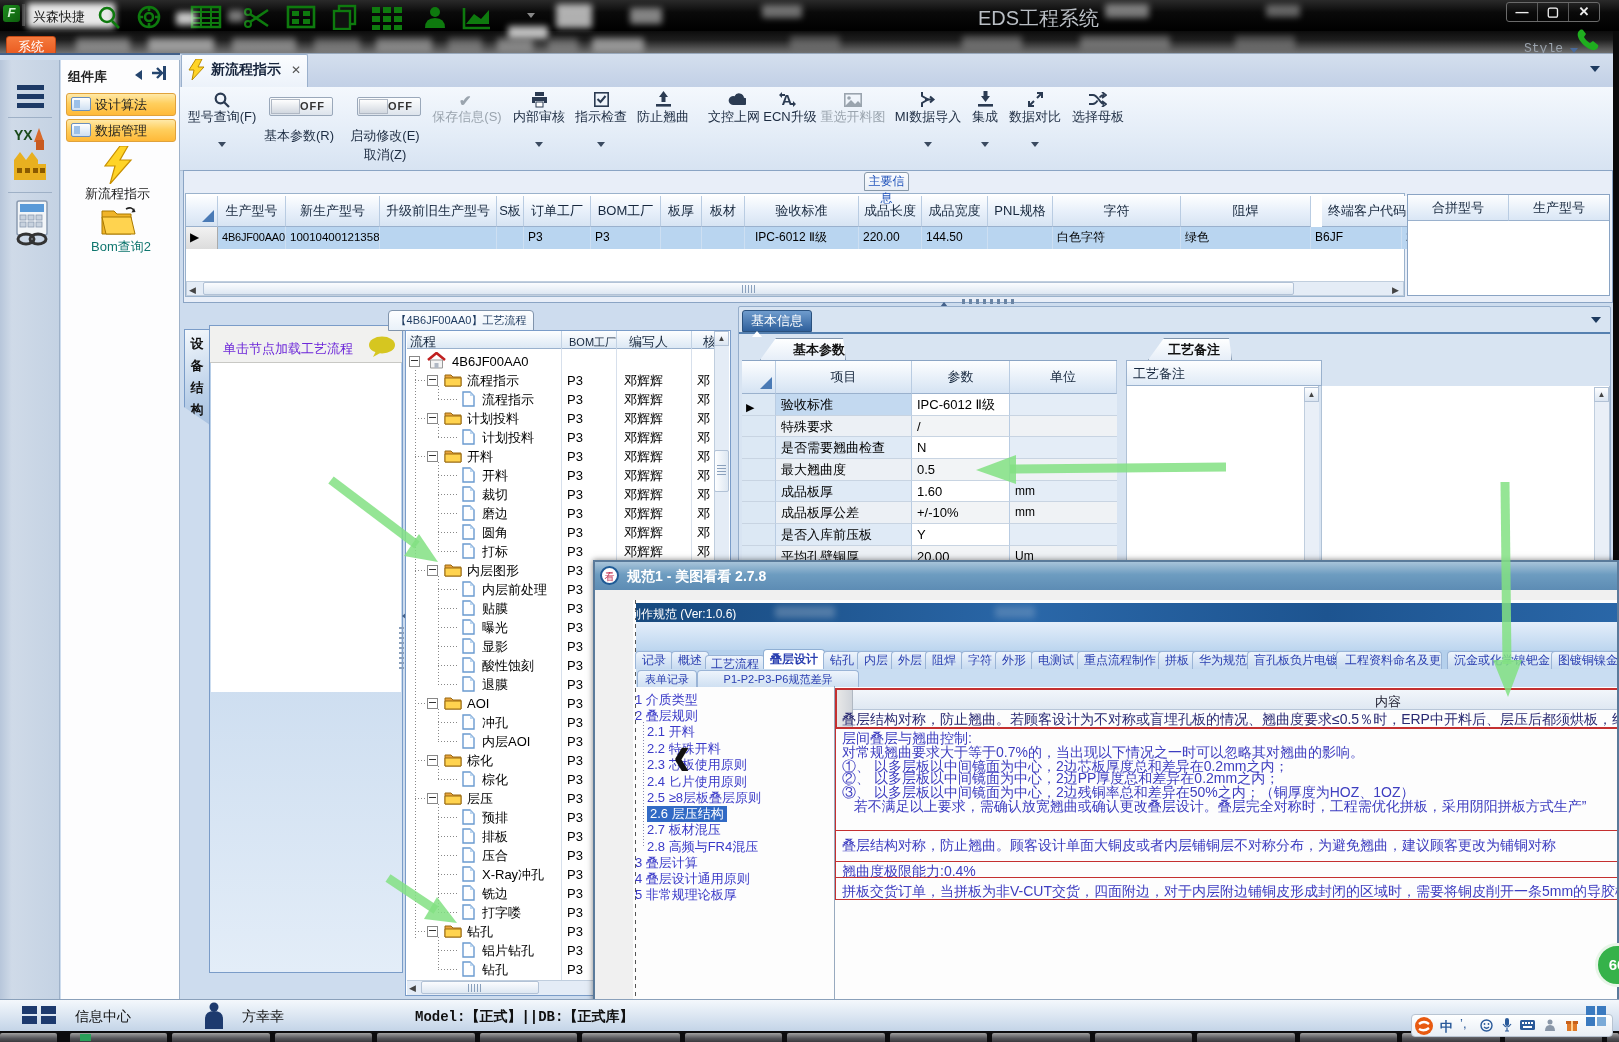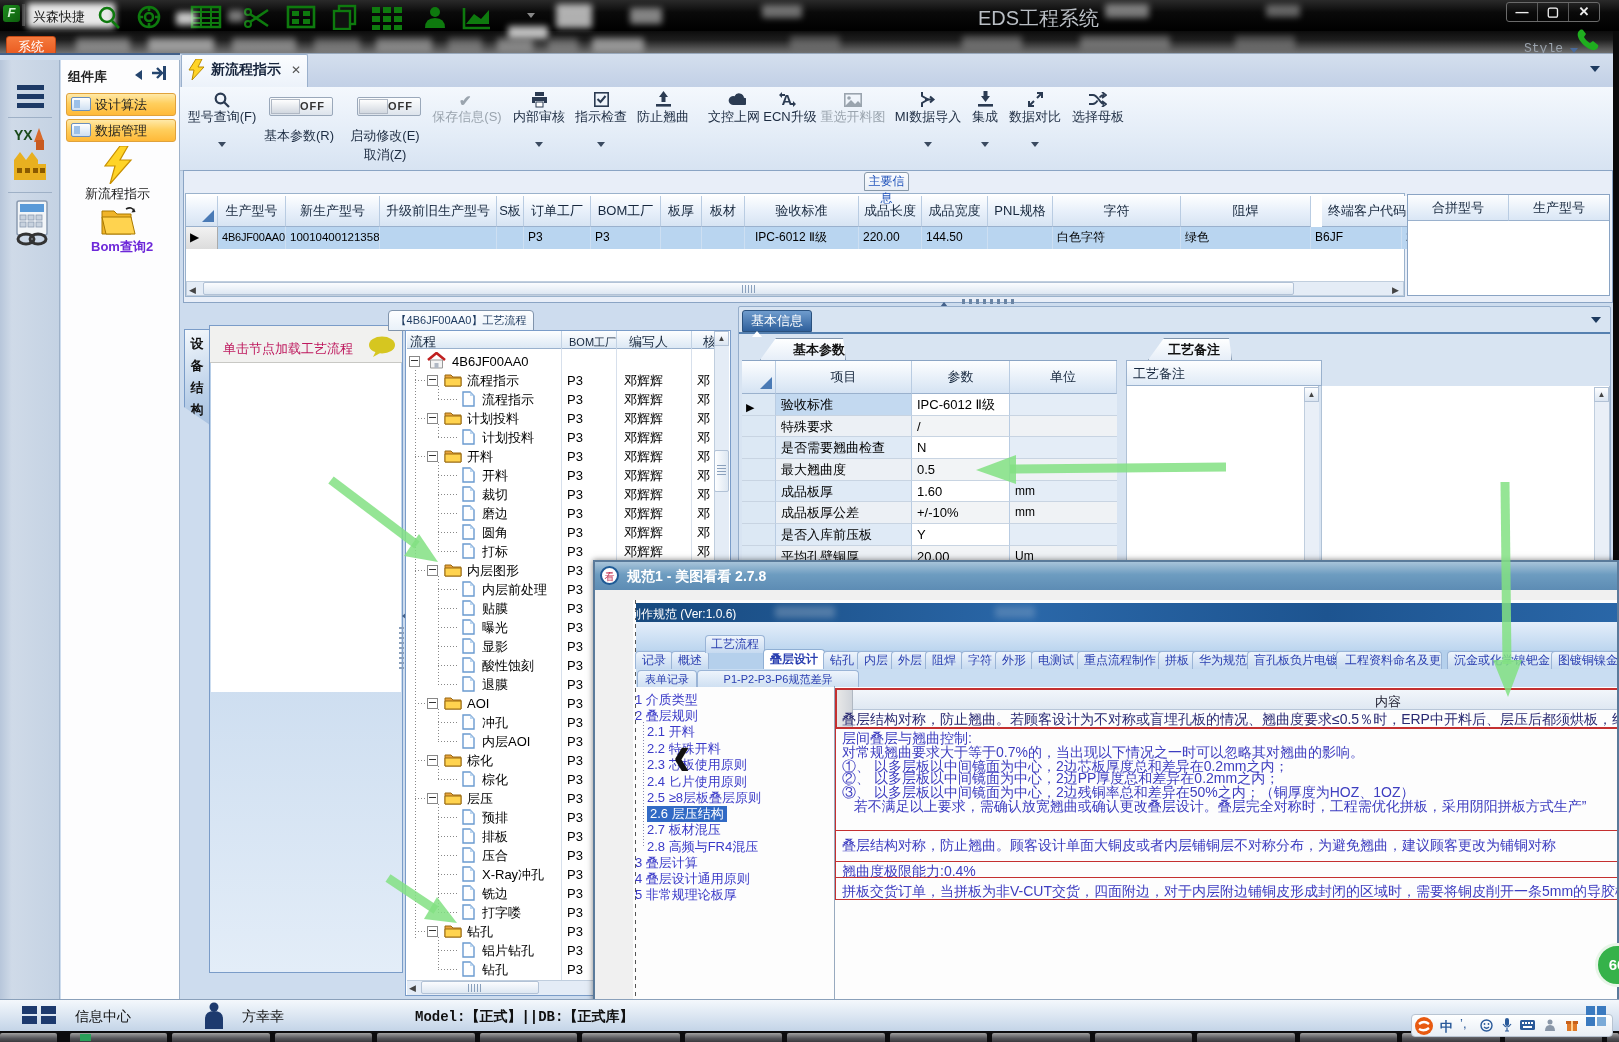--- a/index.html
+++ b/index.html
@@ -246,21 +246,21 @@
   <svg class="abs" style="left:103px;top:146px;" width="30" height="38" viewBox="0 0 30 38">
     <path d="M17 0 L2 20 h10 L7 38 L28 14 h-11 L25 0 z" fill="#ffd427" stroke="#c89000" stroke-width="1.2"></path>
   </svg>
   <div class="abs" style="left:85px;top:185px;font-size:13px;color:#222;">新流程指示</div>
   <svg class="abs" style="left:100px;top:205px;" width="40" height="32" viewBox="0 0 40 32">
     <path d="M2 6 h12 l3 3 h14 v20 h-29 z" fill="#f0b429" stroke="#a87800" stroke-width="1"></path>
     <path d="M2 12 h29 l4 17 h-29 z" fill="#ffd34f" stroke="#a87800" stroke-width="1"></path>
     <path d="M26 4 q6 -3 8 2" fill="none" stroke="#222" stroke-width="1.6"></path>
       <path d="M34 3 l1.5 4 l-4 0.5 z" fill="#222"></path>
   </svg>
-  <div class="abs" style="left:91px;top:238px;font-size:13px;color:#6d28d9;font-weight:bold;">Bom查询2</div>
+  <div class="abs" style="left:91px;top:238px;font-size:13px;color:#0f766e;">Bom查询2</div>
 
   <div id="tabstrip" class="abs"></div>
   <div class="abs" style="left:1590px;top:66px;width:0;height:0;border:5px solid transparent;border-top:6px solid #1d3a5f;"></div>
   <div id="ftab" class="abs"></div>
   <svg class="abs" style="left:188px;top:59px;" width="17" height="21" viewBox="0 0 17 21">
     <path d="M8 0 L1 11 h5 L4 21 L16 8 h-6 L14 0 z" fill="#ffd427" stroke="#b98a00" stroke-width="1"></path>
   </svg>
   <div class="abs" style="left:211px;top:61px;font-size:14px;font-weight:bold;color:#16243c;">新流程指示</div>
   <div class="abs" style="left:291px;top:63px;font-size:12px;color:#555;">✕</div>
   <div id="ribbon" class="abs"></div>
@@ -404,21 +404,21 @@
 
   <div class="abs" style="left:1407px;top:194px;width:203px;height:102px;background:#fff;border:1px solid #8aa4c4;"></div>
   <div class="abs" style="left:1408px;top:195px;width:101px;height:26px;background:linear-gradient(#fdfeff,#d9e6f5);border-right:1px solid #b9cce2;border-bottom:1px solid #9ab1cd;text-align:center;line-height:25px;font-size:13px;color:#16273d;">合拼型号</div>
   <div class="abs" style="left:1509px;top:195px;width:100px;height:26px;background:linear-gradient(#fdfeff,#d9e6f5);border-bottom:1px solid #9ab1cd;text-align:center;line-height:25px;font-size:13px;color:#16273d;">生产型号</div>
   <div id="zhuyao" class="abs">主要信息</div>
 
   <div id="vtab" class="abs">设<br>备<br>结<br>构</div>
   <div id="msgpanel" class="abs"></div>
   <div id="msghead" class="abs"></div>
   <div id="msgwhite" class="abs"></div>
-  <div class="abs" style="left:223px;top:340px;font-size:13px;color:#be185d;">单击节点加载工艺流程</div>
+  <div class="abs" style="left:223px;top:340px;font-size:13px;color:#6d28d9;">单击节点加载工艺流程</div>
   <svg class="abs" style="left:368px;top:336px;" width="28" height="22" viewBox="0 0 28 22">
       <ellipse cx="14" cy="9" rx="13" ry="8.5" fill="#d6c620"></ellipse>
       <path d="M8 15 l-3 6 l9 -5 z" fill="#d6c620"></path>
     </svg>
   <div class="abs" style="left:399px;top:627px;width:5px;height:44px;background:repeating-linear-gradient(#8aa0bc 0 2px,transparent 2px 5px);"></div>
   <div class="abs" style="left:398px;top:612px;width:0;height:0;border:4px solid transparent;border-right:5px solid #44618a;"></div>
 
   <div class="abs" style="left:962px;top:299px;width:56px;height:5px;background:repeating-linear-gradient(90deg,#6a84a4 0 3px,transparent 3px 7px);"></div>
   <div class="abs" style="left:940px;top:298px;width:0;height:0;border:4px solid transparent;border-bottom:5px solid #44618a;"></div>
 
@@ -840,21 +840,21 @@
     <div class="blurw" style="left:180px;top:44px;width:60px;height:12px;opacity:0.25;"></div>
     <div class="blurw" style="left:400px;top:44px;width:40px;height:12px;opacity:0.2;"></div>
     <div class="abs" style="left:38px;top:44px;width:180px;height:14px;overflow:hidden;">
         <span style="color:#fff;font-size:12px;position:absolute;left:-4px;top:0;">制作规范 (Ver:1.0.6)</span>
       </div>
     <div class="abs" style="left:41px;top:60px;width:987px;height:28px;background:linear-gradient(#e4eefa,#bdd6ef);"></div>
     <div class="abs" style="left:41px;top:88px;width:987px;height:19px;background:#b5d0ec;"></div>
     <div id="doctabs1"></div>
     <div class="abs" style="left:40px;top:89px;width:38px;height:18px;background:linear-gradient(#eef4fc,#c6daf0);border:1px solid #9ab4d6;border-bottom:none;border-radius:4px 4px 0 0;text-align:center;line-height:17px;font-size:12px;color:#2a3fb0;">记录</div>
     <div class="abs" style="left:76px;top:89px;width:38px;height:18px;background:linear-gradient(#eef4fc,#c6daf0);border:1px solid #9ab4d6;border-bottom:none;border-radius:4px 4px 0 0;text-align:center;line-height:17px;font-size:12px;color:#2a3fb0;">概述</div>
-    <div class="abs" style="left:110px;top:73px;width:60px;height:18px;background:linear-gradient(#eef4fc,#c6daf0);border:1px solid #9ab4d6;border-bottom:none;border-radius:4px 4px 0 0;text-align:center;line-height:17px;font-size:12px;color:#2a3fb0;">工艺流程</div>
+    <div class="abs" style="left:110px;top:93px;width:60px;height:18px;background:linear-gradient(#eef4fc,#c6daf0);border:1px solid #9ab4d6;border-bottom:none;border-radius:4px 4px 0 0;text-align:center;line-height:17px;font-size:12px;color:#2a3fb0;">工艺流程</div>
     <div class="abs" style="left:168px;top:87px;width:62px;height:20px;background:#fff;border:1px solid #8fafd4;border-bottom:none;border-radius:4px 4px 0 0;text-align:center;line-height:19px;font-size:12px;font-weight:bold;color:#2a3fb0;">叠层设计</div>
     <div class="abs" style="left:228px;top:89px;width:38px;height:18px;background:linear-gradient(#eef4fc,#c6daf0);border:1px solid #9ab4d6;border-bottom:none;border-radius:4px 4px 0 0;text-align:center;line-height:17px;font-size:12px;color:#2a3fb0;">钻孔</div>
     <div class="abs" style="left:262px;top:89px;width:38px;height:18px;background:linear-gradient(#eef4fc,#c6daf0);border:1px solid #9ab4d6;border-bottom:none;border-radius:4px 4px 0 0;text-align:center;line-height:17px;font-size:12px;color:#2a3fb0;">内层</div>
     <div class="abs" style="left:296px;top:89px;width:38px;height:18px;background:linear-gradient(#eef4fc,#c6daf0);border:1px solid #9ab4d6;border-bottom:none;border-radius:4px 4px 0 0;text-align:center;line-height:17px;font-size:12px;color:#2a3fb0;">外层</div>
     <div class="abs" style="left:330px;top:89px;width:38px;height:18px;background:linear-gradient(#eef4fc,#c6daf0);border:1px solid #9ab4d6;border-bottom:none;border-radius:4px 4px 0 0;text-align:center;line-height:17px;font-size:12px;color:#2a3fb0;">阻焊</div>
     <div class="abs" style="left:366px;top:89px;width:38px;height:18px;background:linear-gradient(#eef4fc,#c6daf0);border:1px solid #9ab4d6;border-bottom:none;border-radius:4px 4px 0 0;text-align:center;line-height:17px;font-size:12px;color:#2a3fb0;">字符</div>
     <div class="abs" style="left:400px;top:89px;width:38px;height:18px;background:linear-gradient(#eef4fc,#c6daf0);border:1px solid #9ab4d6;border-bottom:none;border-radius:4px 4px 0 0;text-align:center;line-height:17px;font-size:12px;color:#2a3fb0;">外形</div>
     <div class="abs" style="left:436px;top:89px;width:50px;height:18px;background:linear-gradient(#eef4fc,#c6daf0);border:1px solid #9ab4d6;border-bottom:none;border-radius:4px 4px 0 0;text-align:center;line-height:17px;font-size:12px;color:#2a3fb0;">电测试</div>
     <div class="abs" style="left:482px;top:89px;width:86px;height:18px;background:linear-gradient(#eef4fc,#c6daf0);border:1px solid #9ab4d6;border-bottom:none;border-radius:4px 4px 0 0;text-align:center;line-height:17px;font-size:12px;color:#2a3fb0;">重点流程制作</div>
     <div class="abs" style="left:563px;top:89px;width:38px;height:18px;background:linear-gradient(#eef4fc,#c6daf0);border:1px solid #9ab4d6;border-bottom:none;border-radius:4px 4px 0 0;text-align:center;line-height:17px;font-size:12px;color:#2a3fb0;">拼板</div>

